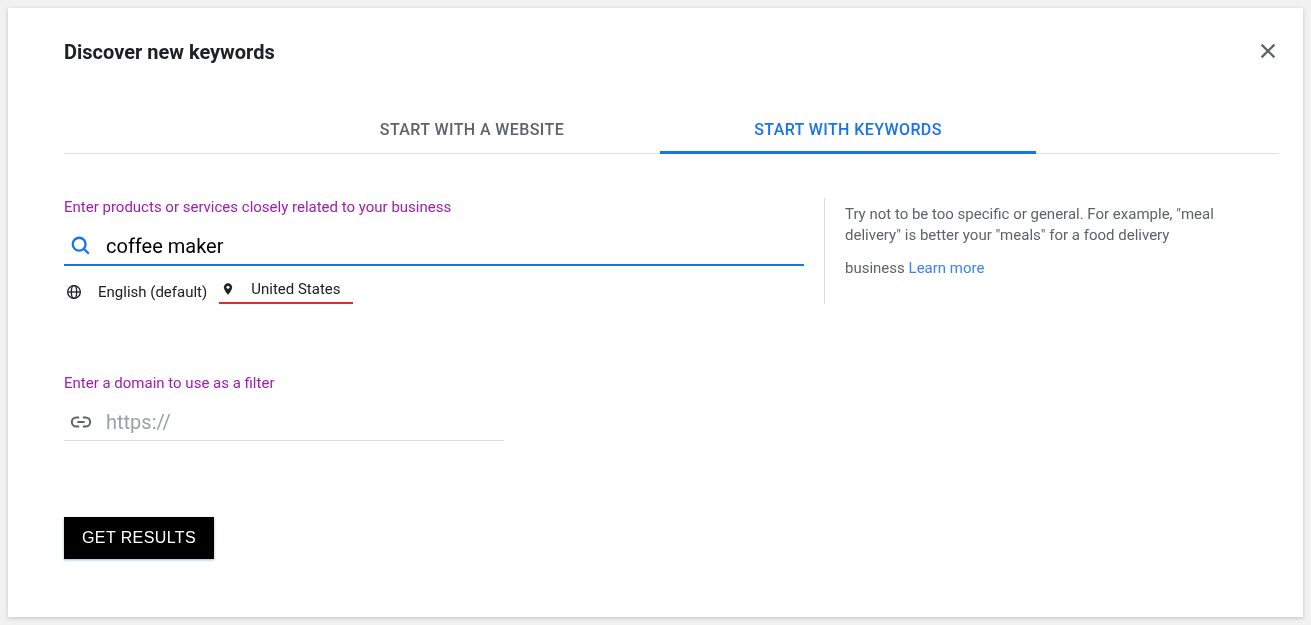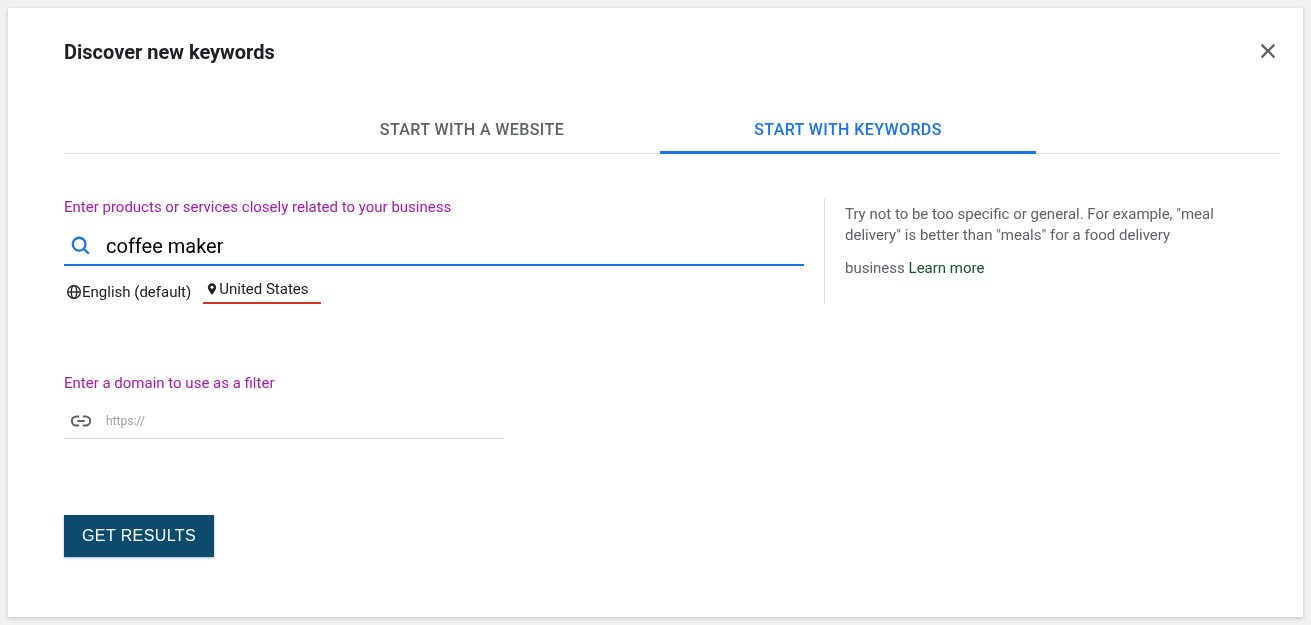--- a/index.html
+++ b/index.html
@@ -94,57 +94,57 @@
     .input-wrap.plain { border-bottom: 1px solid #dadce0; max-width: 440px; }
     .search-icon { color: #1a73e8; }
     .link-icon { color: #5f6368; }
     .text-input {
       border: none;
       outline: none;
       font-size: 20px;
       flex: 1;
       font-family: inherit;
     }
-    .text-input.small { font-size: 12px; }
+    .text-input.small { font-size: 20px; }
     .text-input::placeholder { color: #9aa0a6; }
     .meta-row {
       display: flex;
       align-items: center;
       gap: 6px;
       font-size: 15px;
       color: #202124;
     }
     .meta-item {
       display: inline-flex;
       align-items: center;
-      gap: 0;
+      gap: 16px;
       padding: 0 2px;
       justify-content: center;
     }
     .meta-item.underlined { border-bottom: 2px solid #d93025; padding-bottom: 4px; padding-right: 12px; margin-left: 4px;}
     .learn-more {
-      color: #14532d;
+      color: #3b82f6;
       display: inline-block;
       margin-top: 12px;
       cursor: pointer;
     }
     .domain-section-row { display: flex; gap: 12px; margin-bottom: 62px;}
     .domain-section-main { flex: 1; max-width: 740px; padding-top: 0; }
     .domain-hint {
       flex: 0 0 412px;
       border-left: 1px solid #dadce0;
       padding: 14px 12px 14px 20px;
       margin-left: 20px;
       margin-top: 16px;
       color: #5f6368;
       font-size: 15px;
       line-height: 1.4;
     }
     .submit-btn {
-      background: #0c4a6e;
+      background: #000000;
       color: #fff;
       border: none;
       font-size: 16px;
       font-weight: 500;
       letter-spacing: 0.4px;
       padding: 12px 18px;
       cursor: pointer;
       box-shadow: 0 1px 2px rgba(26,115,232,0.3), 0 1px 3px rgba(0,0,0,0.15);
     }
     svg { display: block; }
@@ -196,21 +196,21 @@
             <svg width="14" height="16" viewBox="0 0 24 24" fill="#202124">
               <path d="M12 2C8.1 2 5 5.1 5 9c0 5.2 7 13 7 13s7-7.8 7-13c0-3.9-3.1-7-7-7z"></path>
               <circle cx="12" cy="9" r="2.6" fill="#fff"></circle>
             </svg>
           </span>
           <span>United States</span>
         </span>
       </div>
     </div>
     <div class="section-hint">
-      <span>Try not to be too specific or general. For example, "meal delivery" is better than "meals" for a food delivery business</span>
+      <span>Try not to be too specific or general. For example, "meal delivery" is better your "meals" for a food delivery business</span>
       <div class="learn-more">Learn more</div>
     </div>
   </div>
 
   <div class="domain-section-row">
     <div class="domain-section-main">
       <div class="label">Enter a domain to use as a filter</div>
       <div class="input-wrap plain">
         <span class="link-icon">
           <svg width="22" height="22" viewBox="0 0 24 24" fill="none" stroke="currentColor" stroke-width="2.2">

